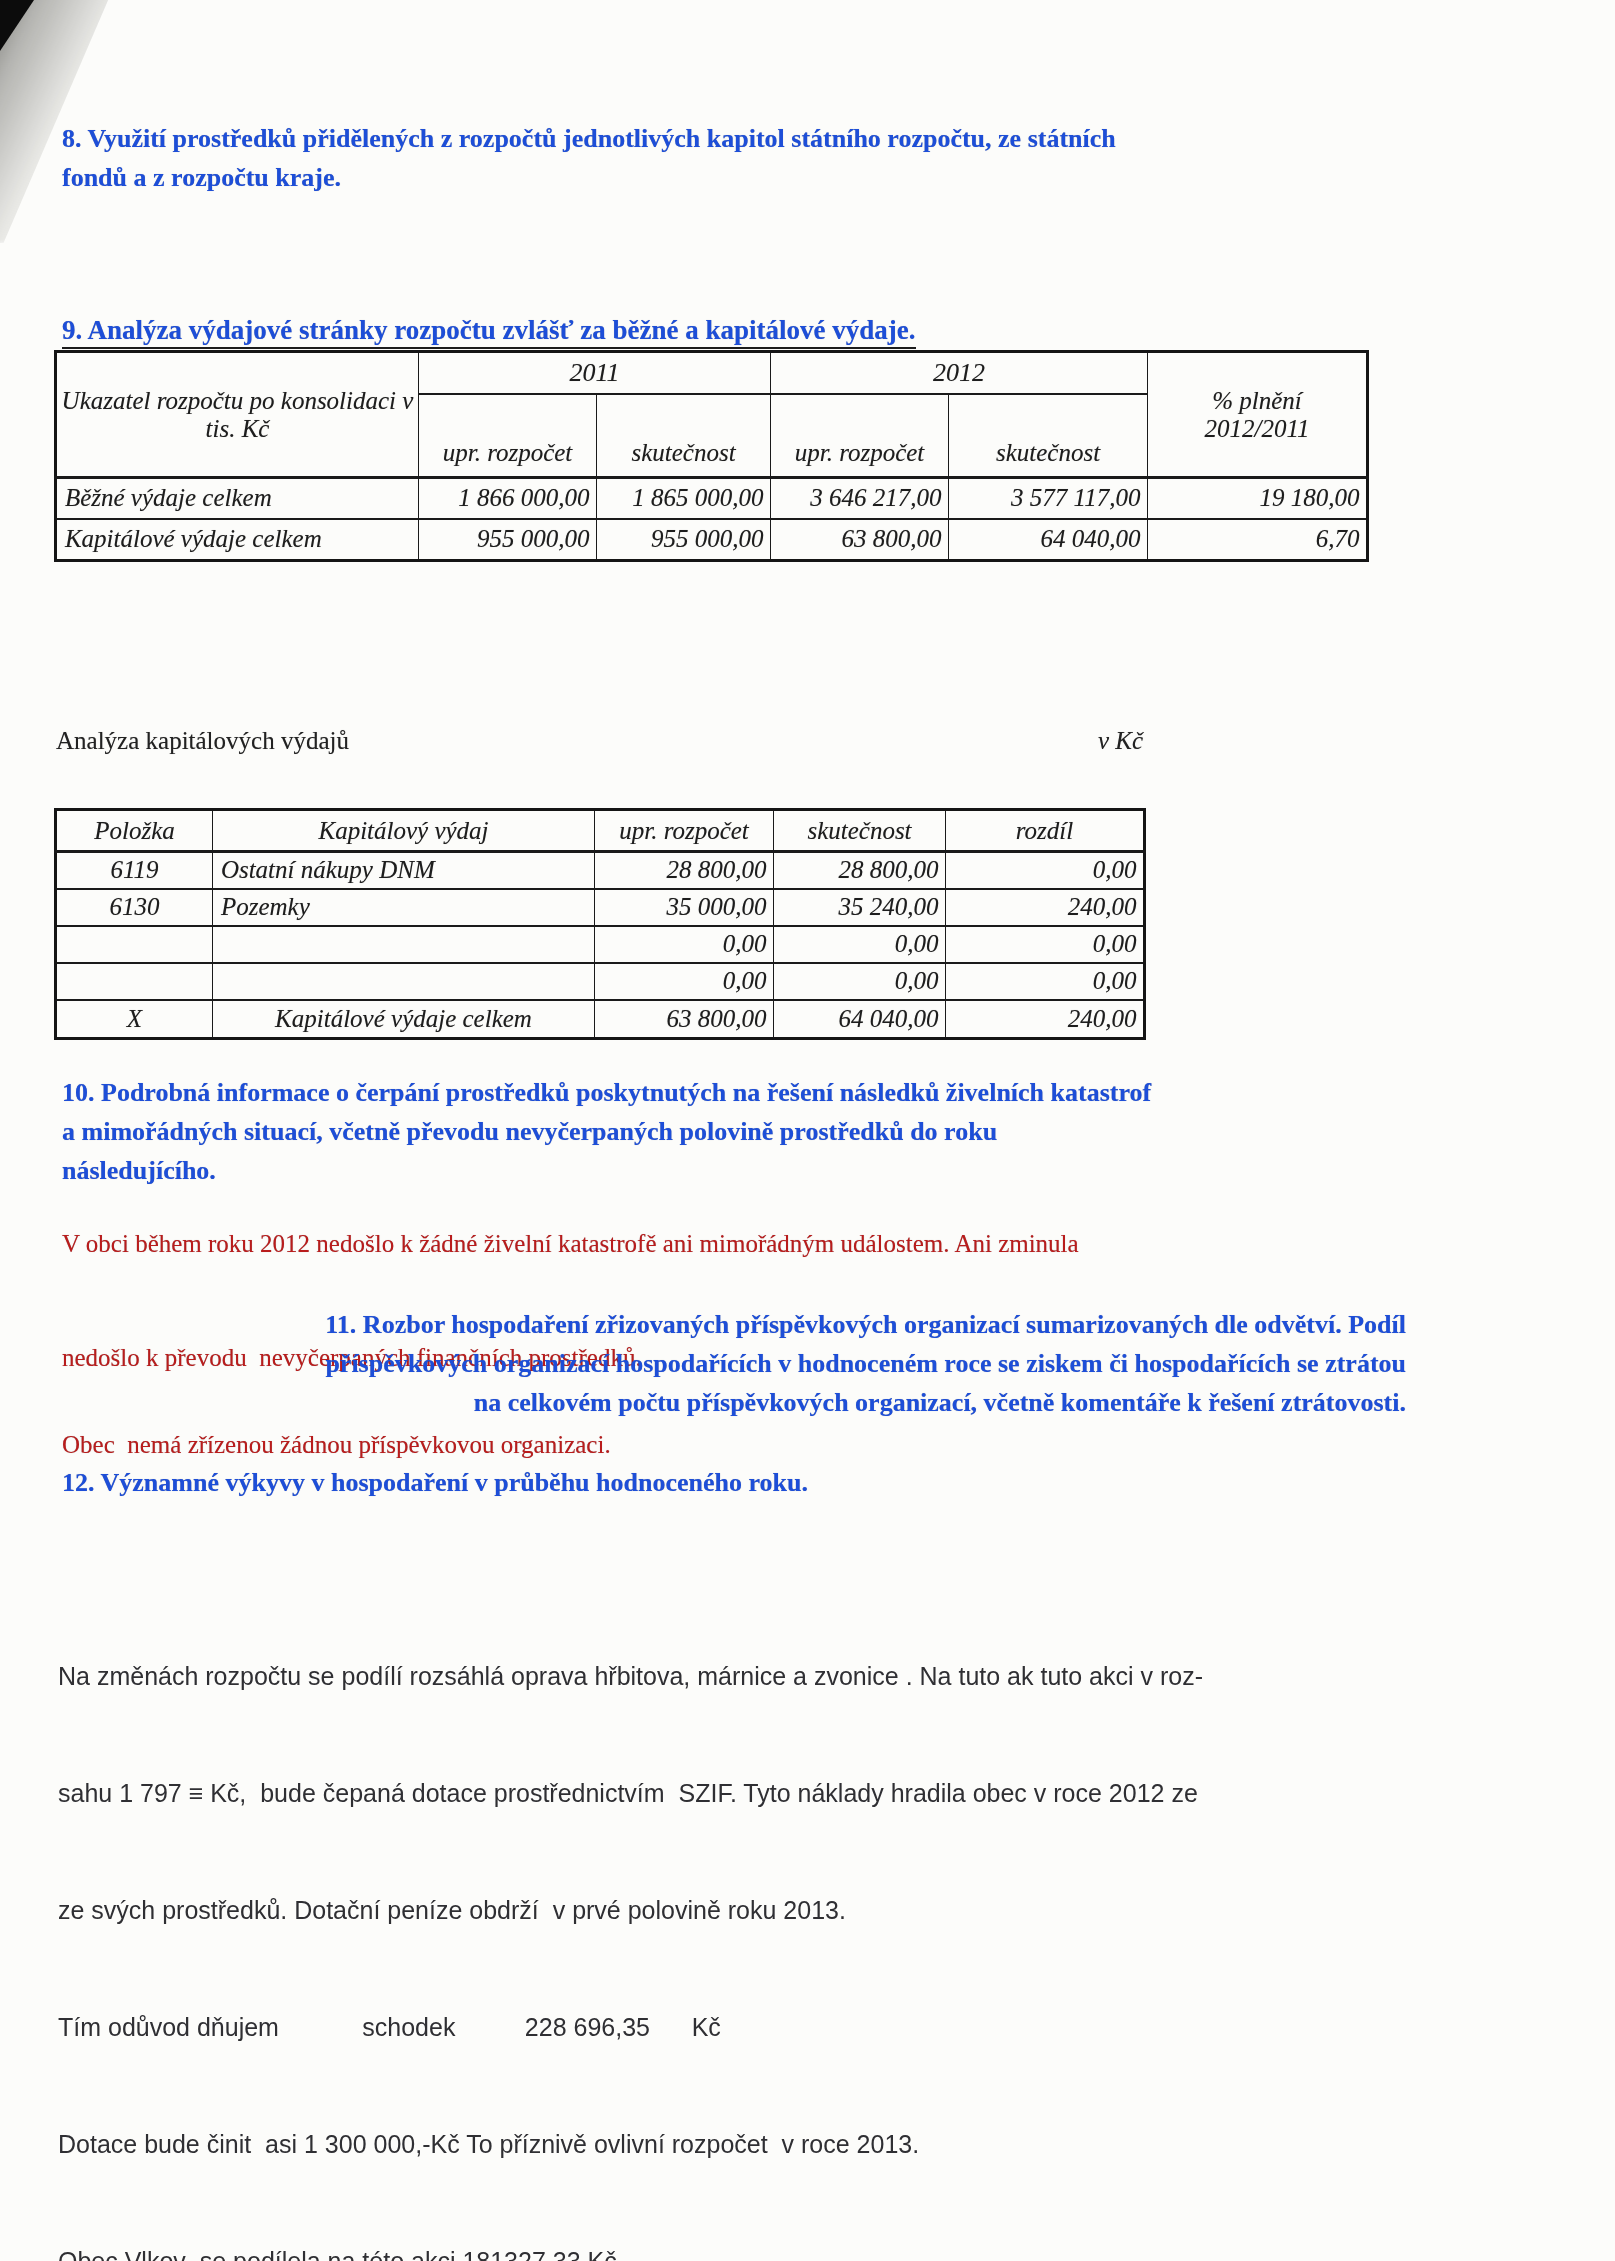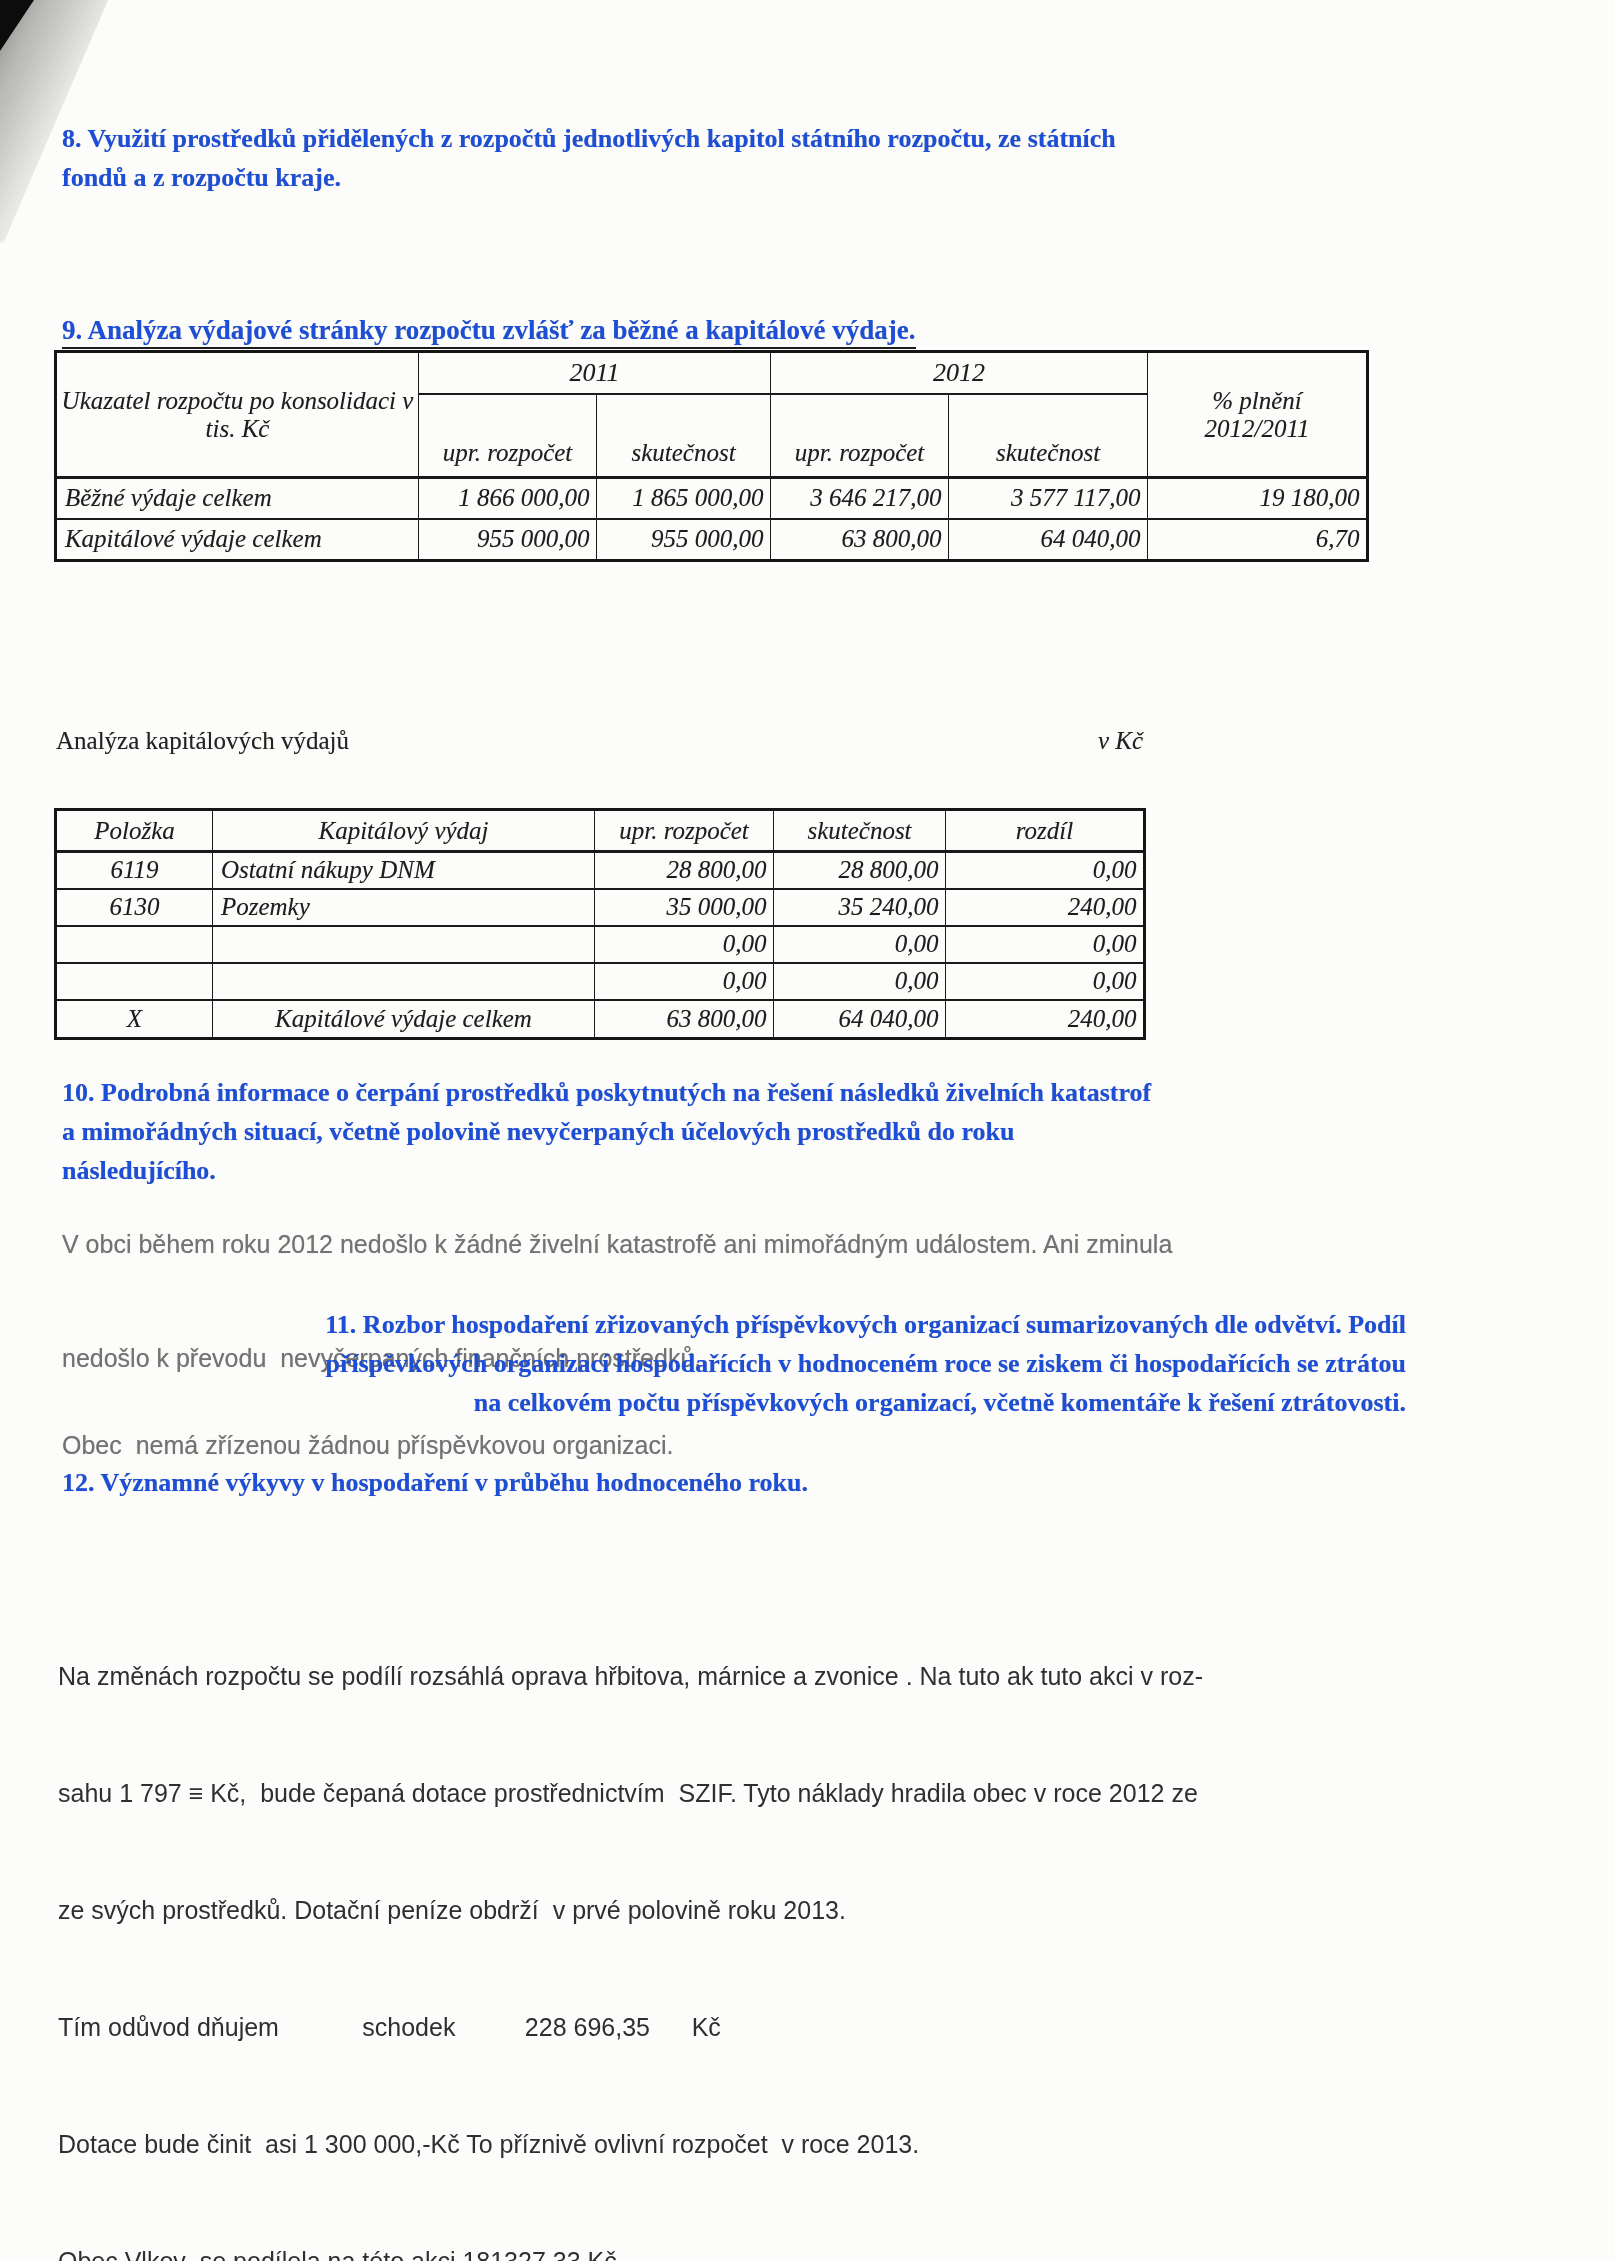--- a/index.html
+++ b/index.html
@@ -19,22 +19,22 @@
     filter:blur(2px);
   }
   .artifact-corner {
     position:absolute; left:0; top:0; width:34px; height:51px;
     background:#0c0c0c;
     clip-path:polygon(0 0, 100% 0, 0 100%);
   }
   .fuzz { text-shadow:0 0 0.7px rgba(35,35,35,0.38); }
   .serif-bold { position:absolute; font-family:"Liberation Serif",serif; font-weight:bold;
     font-size:26px; line-height:39px; color:#1d4ed8; }
-  .serif-reg { position:absolute; font-family:Liberation Sans, sans-serif;
-    font-size:25px; line-height:38px; color:#737373; white-space:pre-wrap; }
+  .serif-reg { position:absolute; font-family:Liberation Serif, serif;
+    font-size:25px; line-height:38px; color:#b91c1c; white-space:pre-wrap; }
   .sans-notes { position:absolute; font-family:"Liberation Sans",sans-serif;
     font-size:25px; line-height:39px; color:#2f2f33; white-space:pre-wrap; }
   .underlined { border-bottom:2.6px solid #1c1c1c; padding-bottom:2px; }
 
   table { border-collapse:collapse; table-layout:fixed;
     font-family:"Liberation Serif",serif; color:#1d1d1d; }
   .t1 { position:absolute; left:54px; top:350px; width:1312px;
     border:3.3px solid #151515; font-size:25px; }
   .t2 { position:absolute; left:54px; top:808px; width:1089px;
     border:3.3px solid #151515; font-size:25px; }
@@ -167,21 +167,21 @@
       <td class="ctr">Kapitálové výdaje celkem</td>
       <td class="num">63 800,00</td>
       <td class="num">64 040,00</td>
       <td class="num">240,00</td>
     </tr>
   </tbody>
     </table>
 
   <div class="serif-bold fuzz" style="left:62px; top:1073px; width:1305px;">
     <div>10. Podrobná informace o čerpání prostředků poskytnutých na řešení následků živelních katastrof</div>
-    <div>a mimořádných situací, včetně polovině nevyčerpaných účelových prostředků do roku</div>
+    <div>a mimořádných situací, včetně převodu nevyčerpaných polovině prostředků do roku</div>
     <div>následujícího.</div>
   </div>
   <div class="serif-reg fuzz" style="left:62px; top:1149px; width:1305px;">
     <div>V obci během roku 2012 nedošlo k žádné živelní katastrofě ani mimořádným událostem. Ani zminula</div>
     <div>nedošlo k převodu  nevyčerpaných finančních prostředků.</div>
   </div>
 
   <div class="serif-bold fuzz" style="left:62px; top:1305px; width:1344px;text-align:right;">
     <div>11. Rozbor hospodaření zřizovaných příspěvkových organizací sumarizovaných dle odvětví. Podíl</div>
     <div>příspěvkových organizací hospodařících v hodnoceném roce se ziskem či hospodařících se ztrátou</div>

